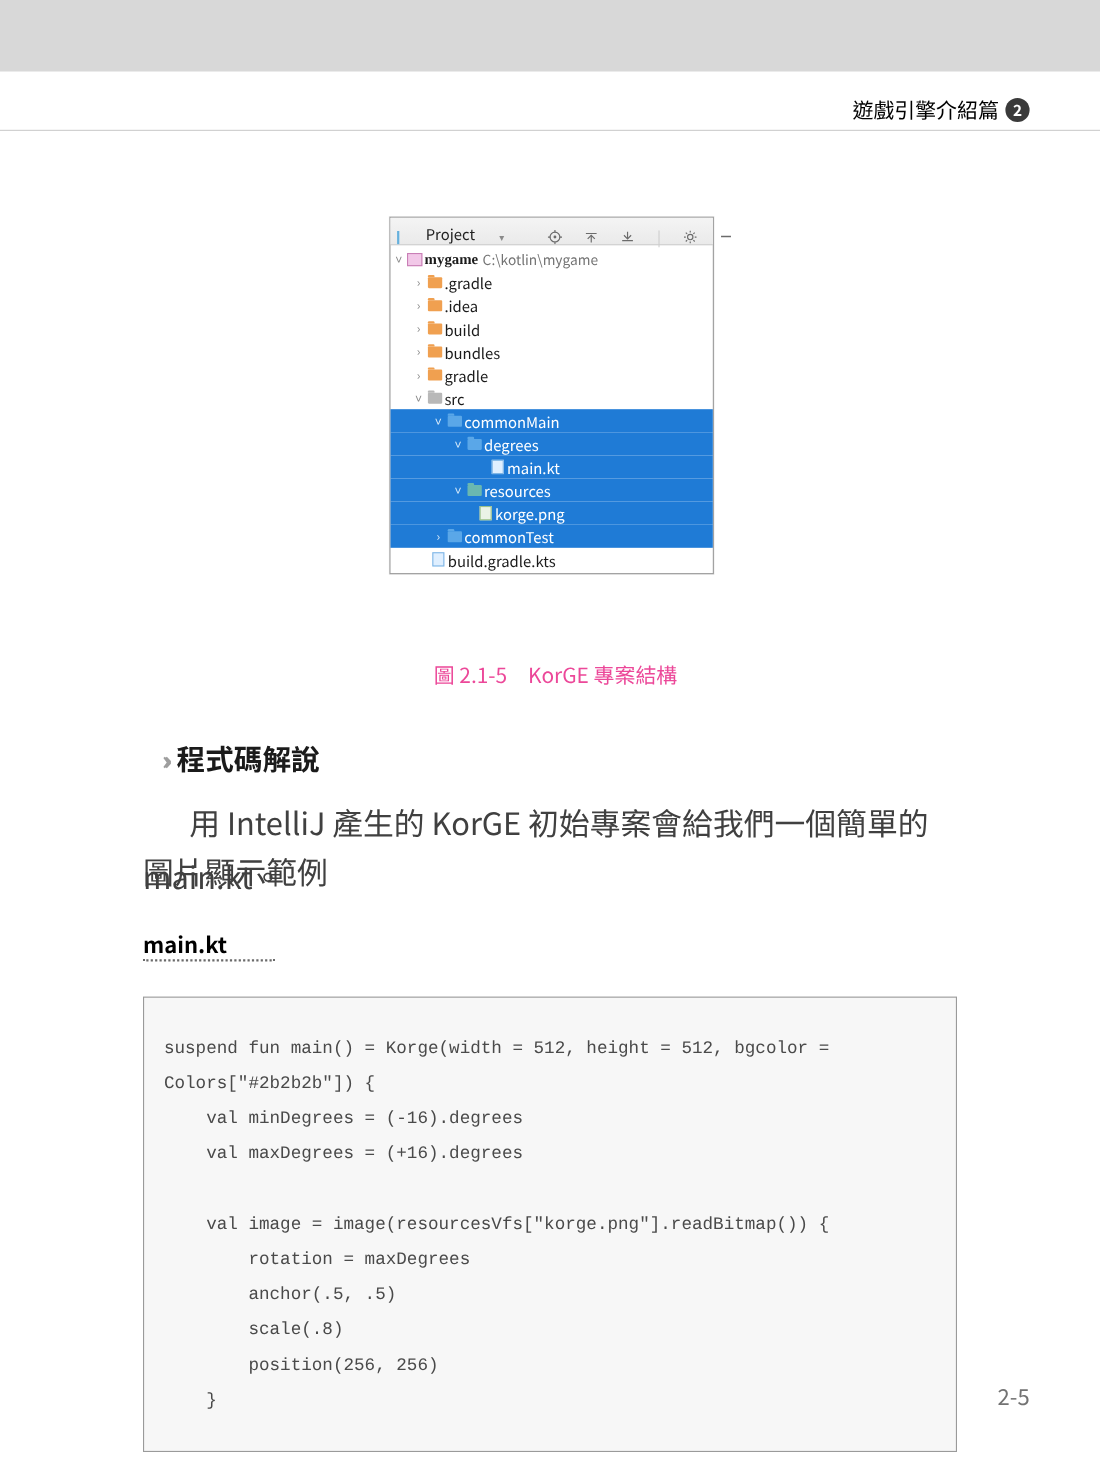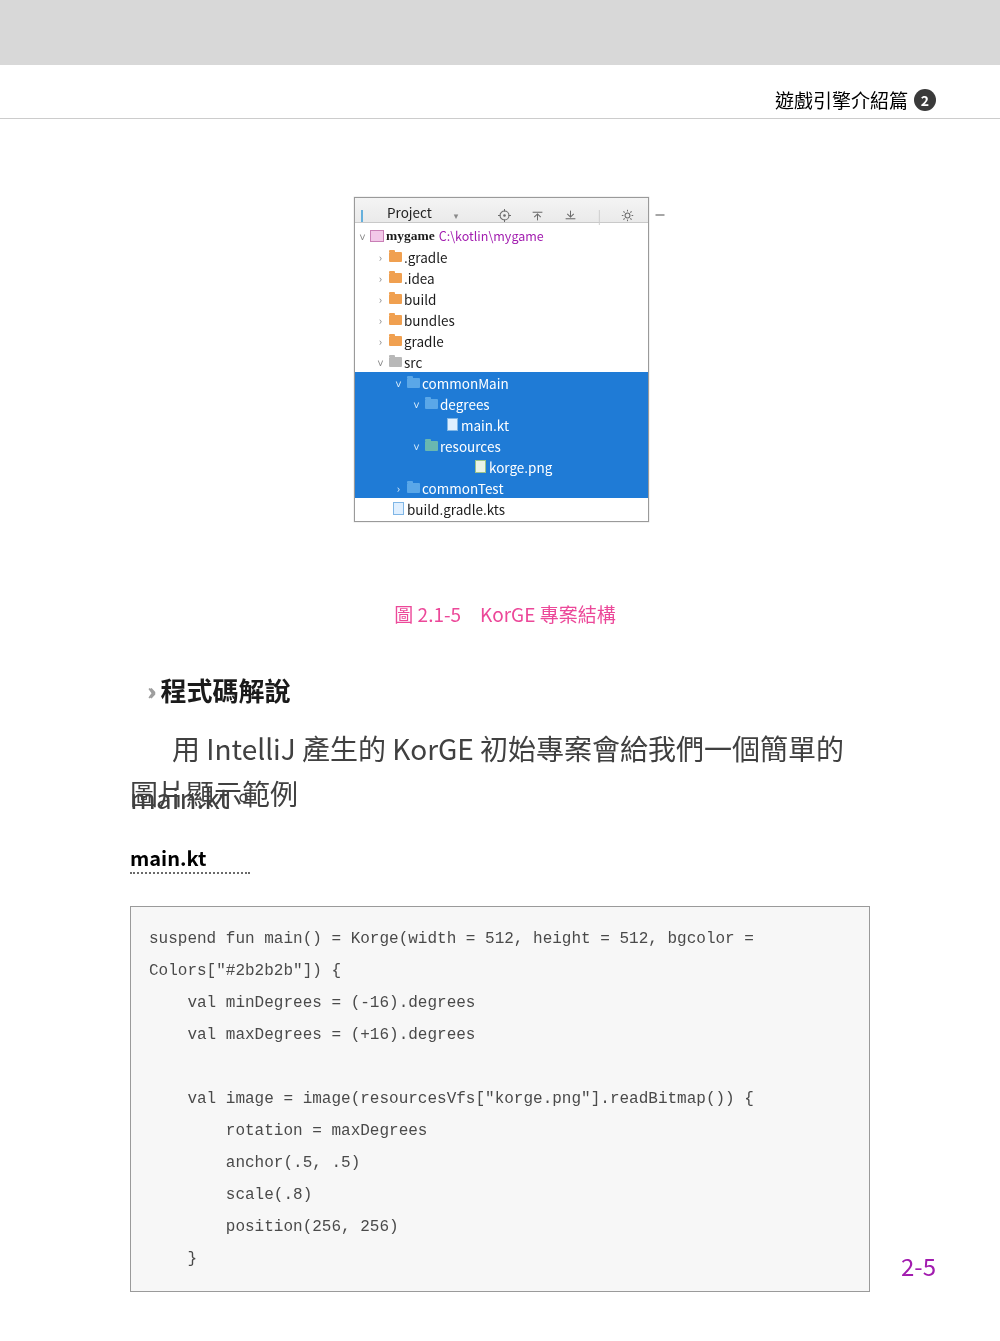--- a/index.html
+++ b/index.html
@@ -77,21 +77,21 @@
 
   .tree { padding: 2px 0; }
   .trow {
     display: flex; align-items: center;
     height: 21px;
     white-space: nowrap;
   }
   .trow .arrow { width: 11px; display:inline-flex; justify-content:center; color:#888; font-size:11px; }
   .trow .icon { width: 18px; display:inline-flex; align-items:center; justify-content:center; }
   .trow .label { }
-  .trow .path { color:#a21caf; font-size:12.5px; margin-left:4px; }
+  .trow .path { color:#737373; font-size:12.5px; margin-left:4px; }
   .trow.sel { background:#1f7bd6; color:#fff; }
   .trow.sel .arrow, .trow.sel .path { color:#d9ecfb; }
   .folder { width:13px; height:10px; background:#f0a050; border-radius:1px; display:inline-block; position:relative; }
   .folder::before { content:""; position:absolute; top:-2px; left:0; width:6px; height:2px; background:#f0a050; border-radius:1px 1px 0 0; }
   .folder.grey { background:#b8b8b8; }
   .folder.grey::before { background:#b8b8b8; }
   .folder.blue { background:#5aa7e8; }
   .folder.blue::before { background:#5aa7e8; }
   .folder.teal { background:#6ab8b0; }
   .folder.teal::before { background:#6ab8b0; }
@@ -150,34 +150,34 @@
     border-top: 2px dotted #6a6a6a;
   }
 
   .code-block {
     position: absolute;
     left: 130px;
     top: 890px;
     width: 740px;
     background: #f7f7f7;
     border: 1px solid #9a9a9a;
-    padding: 16px 18px;
+    padding: 30px 18px;
     font-family: "Menlo","Consolas","Courier New",monospace;
     font-size: 16px;
     line-height: 2.0;
     color: #4a4a4a;
     white-space: pre-wrap;
   }
 
   .page-num {
     position: absolute;
     right: 64px;
     bottom: 58px;
-    font-size: 24px;
-    color: #a21caf;
+    font-size: 20px;
+    color: #737373;
   }
 </style>
 </head>
 <body>
 
 <div class="top-bar"></div>
 
 <div class="header-right">
   <span>遊戲引擎介紹篇</span>
   <span class="badge-circle">2</span>
@@ -311,21 +311,21 @@
         </span>
         <span class="label">main.kt</span>
       </div>
     <div class="trow sel" style="padding-left:56px;">
         <span class="arrow">˅</span>
         <span class="icon">
           <span class="folder teal"></span>
         </span>
         <span class="label">resources</span>
       </div>
-    <div class="trow sel" style="padding-left:116px;">
+    <div class="trow sel" style="padding-left:77px;">
         <span class="icon">
           <span class="file-icon img"></span>
         </span>
         <span class="label">korge.png</span>
       </div>
     <div class="trow sel" style="padding-left:38px;">
         <span class="arrow">›</span>
         <span class="icon">
           <span class="folder blue"></span>
         </span>

